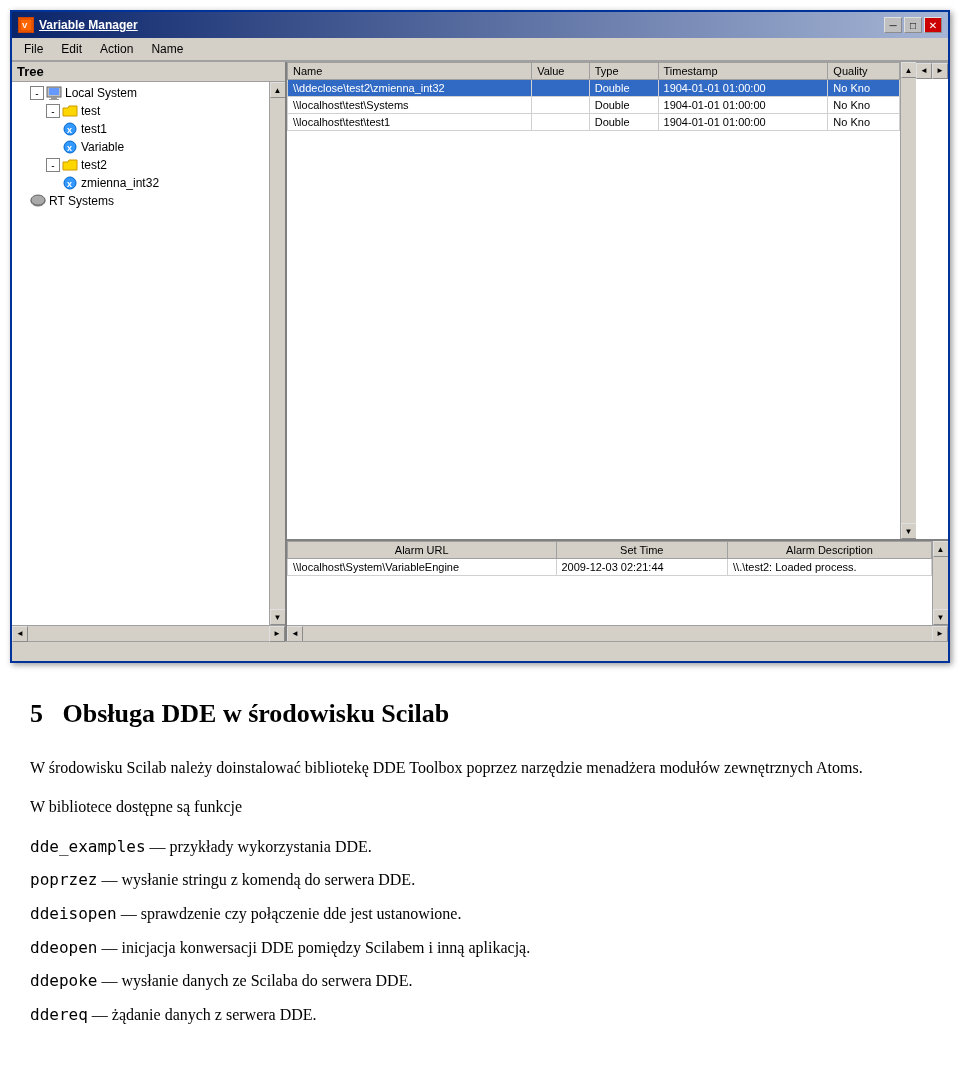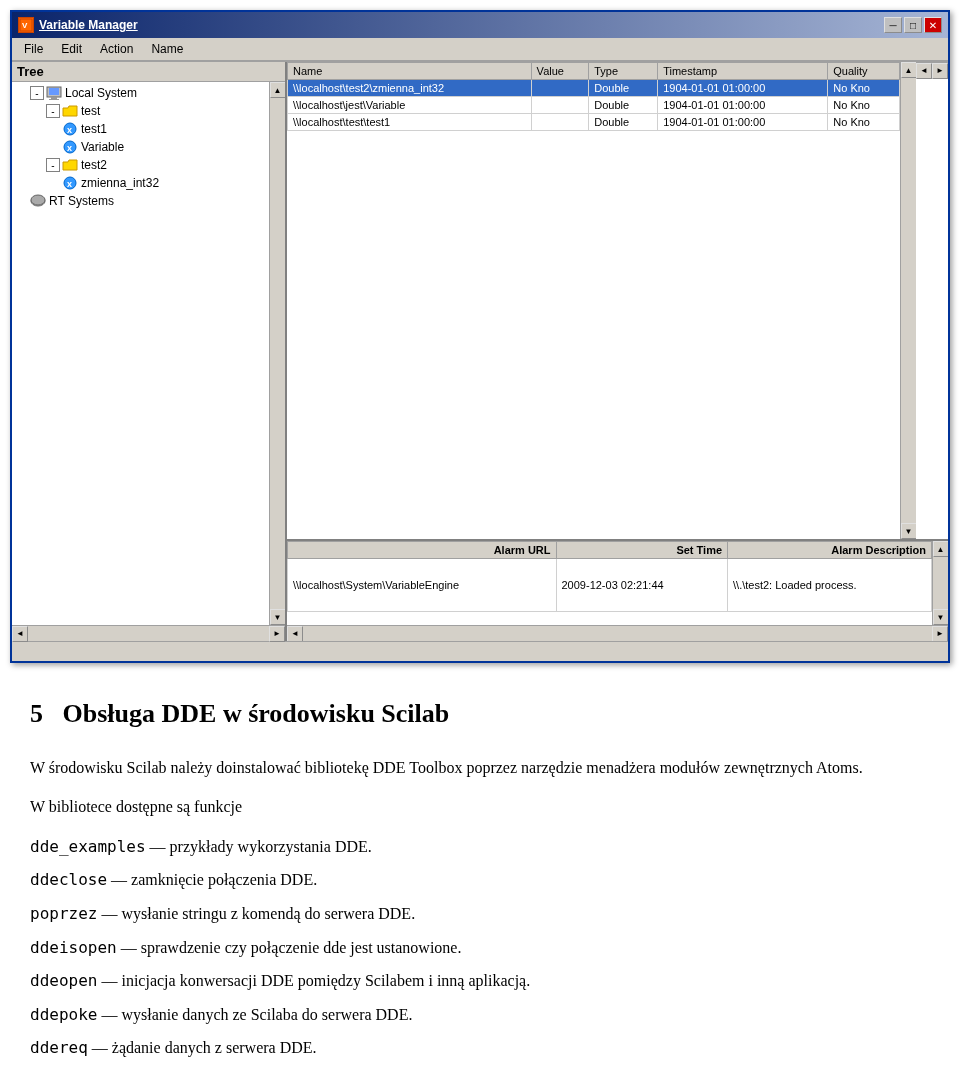--- a/index.html
+++ b/index.html
@@ -193,26 +193,26 @@
     }
     .alarm-table {
       width: 100%;
       border-collapse: collapse;
       font-size: 11px;
     }
     .alarm-table th {
       background: #d4d0c8;
       border: 1px solid #a0a0a0;
       padding: 2px 5px;
-      text-align: right;
-      font-weight: bold;
+      text-align: center;
+      font-weight: normal;
     }
     .alarm-table td {
       border: 1px solid #d0d0d0;
-      padding: 20px 5px;
+      padding: 2px 5px;
     }
 
     
     .scrollable { overflow: auto; }
 
     
     .status-bar {
       background: #d4d0c8;
       border-top: 1px solid #a0a0a0;
       padding: 2px 5px;
@@ -427,28 +427,28 @@
                   <th>Name</th>
                   <th>Value</th>
                   <th>Type</th>
                   <th>Timestamp</th>
                   <th>Quality</th>
                 </tr>
               </thead>
               <tbody id="data-table-body">
 
               <tr class="row-selected">
-                    <td>\\localhost\test2\zmienna_int32</td>
+                    <td>\\ddeclose\test2\zmienna_int32</td>
                     <td></td>
                     <td>Double</td>
                     <td>1904-01-01 01:00:00</td>
                     <td>No Kno</td>
                   </tr>
                   <tr>
-                    <td>\\localhost\jest\Variable</td>
+                    <td>\\localhost\test\Systems</td>
                     <td></td>
                     <td>Double</td>
                     <td>1904-01-01 01:00:00</td>
                     <td>No Kno</td>
                   </tr>
                   <tr>
                     <td>\\localhost\test\test1</td>
                     <td></td>
                     <td>Double</td>
                     <td>1904-01-01 01:00:00</td>
@@ -515,20 +515,19 @@
   <h2>
     <span>5</span>
     &nbsp;
     <span>Obsługa DDE w środowisku Scilab</span>
   </h2>
   <p>W środowisku Scilab należy doinstalować bibliotekę DDE Toolbox poprzez narzędzie menadżera modułów zewnętrznych Atoms.</p>
   <p>W bibliotece dostępne są funkcje</p>
   <div id="function-list">
 
   <div class="function-line"><span style="font-family: monospace;">dde_examples</span> — <span>przykłady wykorzystania DDE.</span></div>
-      <div class="function-line"><span style="font-family: monospace;">ddeclose</span> — <span>zamknięcie połączenia DDE.</span></div>
       <div class="function-line"><span style="font-family: monospace;">poprzez</span> — <span>wysłanie stringu z komendą do serwera DDE.</span></div>
       <div class="function-line"><span style="font-family: monospace;">ddeisopen</span> — <span>sprawdzenie czy połączenie dde jest ustanowione.</span></div>
       <div class="function-line"><span style="font-family: monospace; text-align: center;">ddeopen</span> — <span>inicjacja konwersacji DDE pomiędzy Scilabem i inną aplikacją.</span></div>
       <div class="function-line"><span style="font-family: monospace;">ddepoke</span> — <span>wysłanie danych ze Scilaba do serwera DDE.</span></div>
       <div class="function-line"><span style="font-family: monospace;">ddereq</span> — <span>żądanie danych z serwera DDE.</span></div>
     </div>
 </div>
 
 </body></html>

